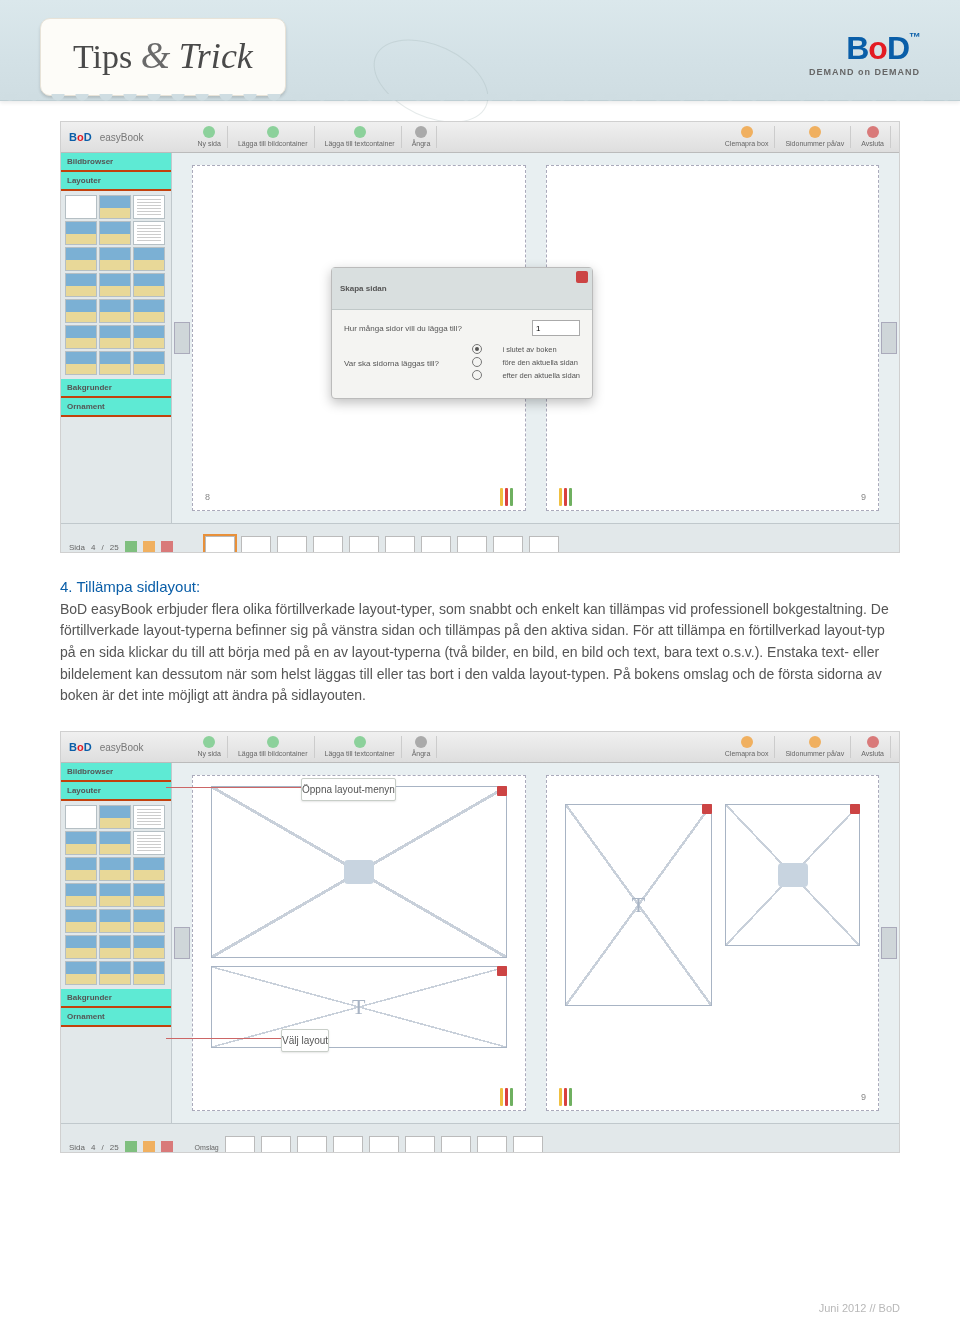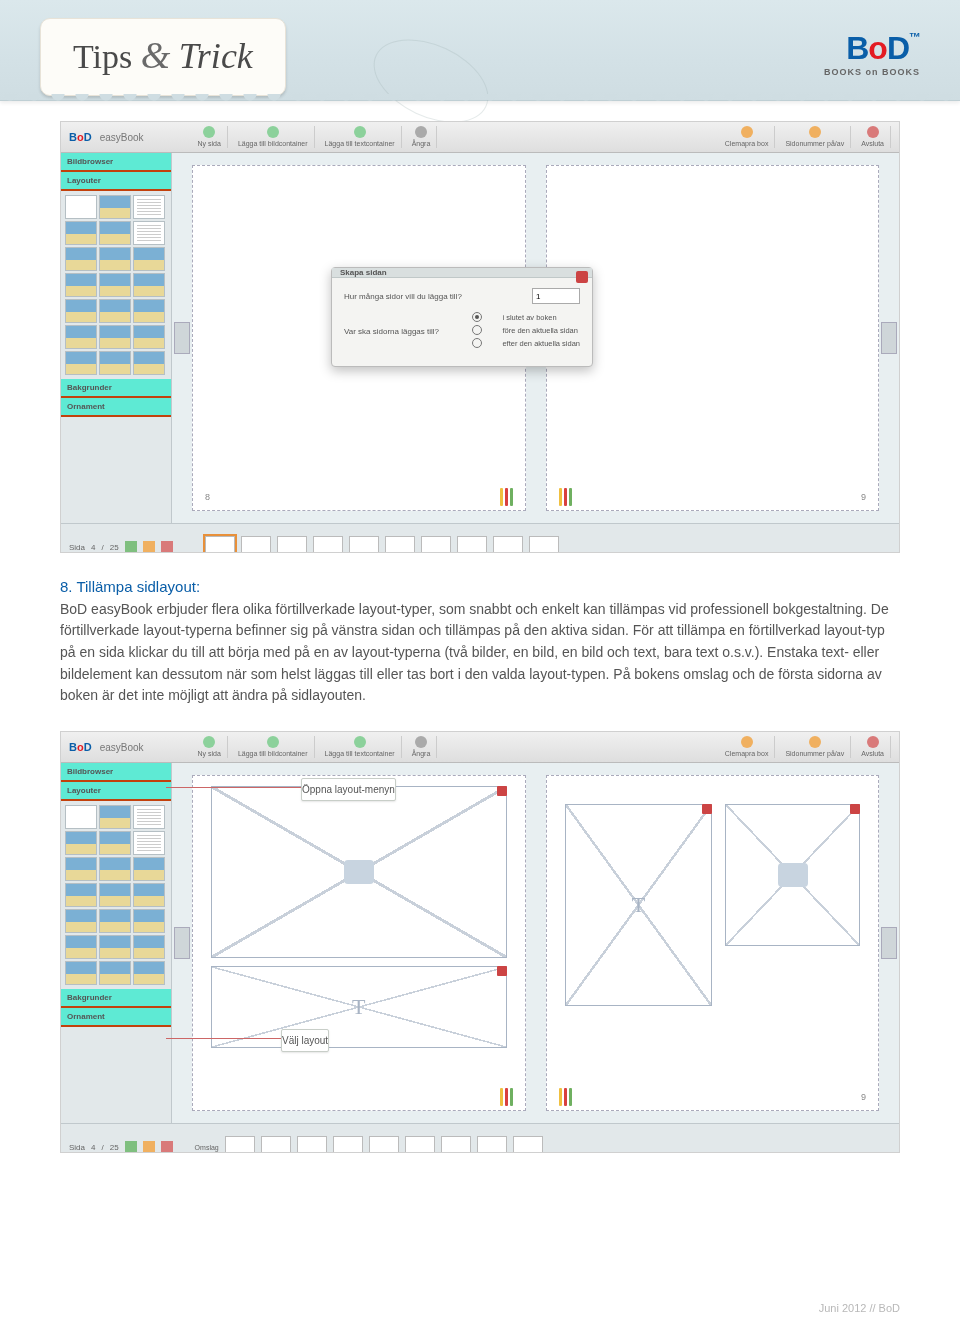--- a/index.html
+++ b/index.html
@@ -45,21 +45,21 @@
   .nav-arrow.left{left:2px}
   .nav-arrow.right{right:2px}
   .pg-num{position:absolute;bottom:8px;font-size:9px;color:#888}
   .utensil{position:absolute;bottom:4px;display:flex;gap:2px}
   .utensil span{width:3px;height:18px;border-radius:1px}
   .u-y{background:#f0c040}
   .u-r{background:#d94040}
   .u-g{background:#6fb060}
 
   .modal{position:absolute;left:270px;top:145px;width:260px;background:#f4f4f2;border:1px solid #bbb;border-radius:4px;box-shadow:0 4px 12px rgba(0,0,0,.25);font-size:8px;color:#555}
-  .modal-hd{background:#d9dfdf;padding:0 8px;font-weight:700;border-bottom:1px solid #c0c8c8;position:relative}
+  .modal-hd{background:#d9dfdf;padding:16px 8px;font-weight:700;border-bottom:1px solid #c0c8c8;position:relative}
   .modal-x{position:absolute;right:4px;top:3px;width:12px;height:12px;background:#c44;border-radius:2px}
   .modal-body{padding:10px 12px 8px}
   .mrow{display:flex;align-items:center;margin-bottom:8px;gap:8px}
   .mrow label{flex:1}
   .mrow input[type=text]{width:40px;height:14px;border:1px solid #aaa;font-size:8px;padding:0 3px}
   .radios{font-size:7.5px;line-height:1.7}
   .radios div{display:flex;align-items:flex-start;gap:20px}
   .rdot{width:8px;height:8px;border:1px solid #777;border-radius:50%;display:inline-block}
   .rdot.on::after{content:"";display:block;width:4px;height:4px;background:#555;border-radius:50%;margin:2px}
   .modal-ft{padding:6px 10px 10px;text-align:right}
@@ -96,21 +96,21 @@
 
   <div class="header-strip">
     <div class="swirl"></div>
     <div class="tips-card">
       <span>Tips</span>
       <span class="amp">&amp;</span>
       <span class="trick">Trick</span>
     </div>
     <div class="logo">
       <div class="logo-big">B<span class="o">o</span>D<span style="font-size:12px;vertical-align:top">™</span></div>
-      <div class="logo-sub">BOOKS on BOOKS</div>
+      <div class="logo-sub">DEMAND on DEMAND</div>
     </div>
     <div class="torn"></div>
   </div>
 
   <div class="content">
 
     <div class="shot shot1">
       <div class="app-top">
         <span class="brand">B<span class="o">o</span>D</span>
         <span class="easy">easyBook</span>
@@ -241,21 +241,21 @@
                   <span class="rdot"></span>
                   <span>efter den aktuella sidan</span>
                 </div>
             </div>
           </div>
         </div>
       </div>
     </div>
 
     <p class="body-text">
-      <span class="h">8. Tillämpa sidlayout:</span><br>
+      <span class="h">4. Tillämpa sidlayout:</span><br>
       <span>BoD easyBook erbjuder flera olika förtillverkade layout-typer, som snabbt och enkelt kan tillämpas vid professionell bokgestaltning. De förtillverkade layout-typerna befinner sig på vänstra sidan och tillämpas på den aktiva sidan. För att tillämpa en förtillverkad layout-typ på en sida klickar du till att börja med på en av layout-typerna (två bilder, en bild, en bild och text, bara text o.s.v.). Enstaka text- eller bildelement kan dessutom när som helst läggas till eller tas bort i den valda layout-typen. På bokens omslag och de första sidorna av boken är det inte möjligt att ändra på sidlayouten.</span>
     </p>
 
     <div class="shot shot2">
       <div class="app-top">
         <span class="brand">B<span class="o">o</span>D</span>
         <span class="easy">easyBook</span>
         <div style="width:40px"></div>
         <div class="tbtn">
             <span class="ico"></span>

